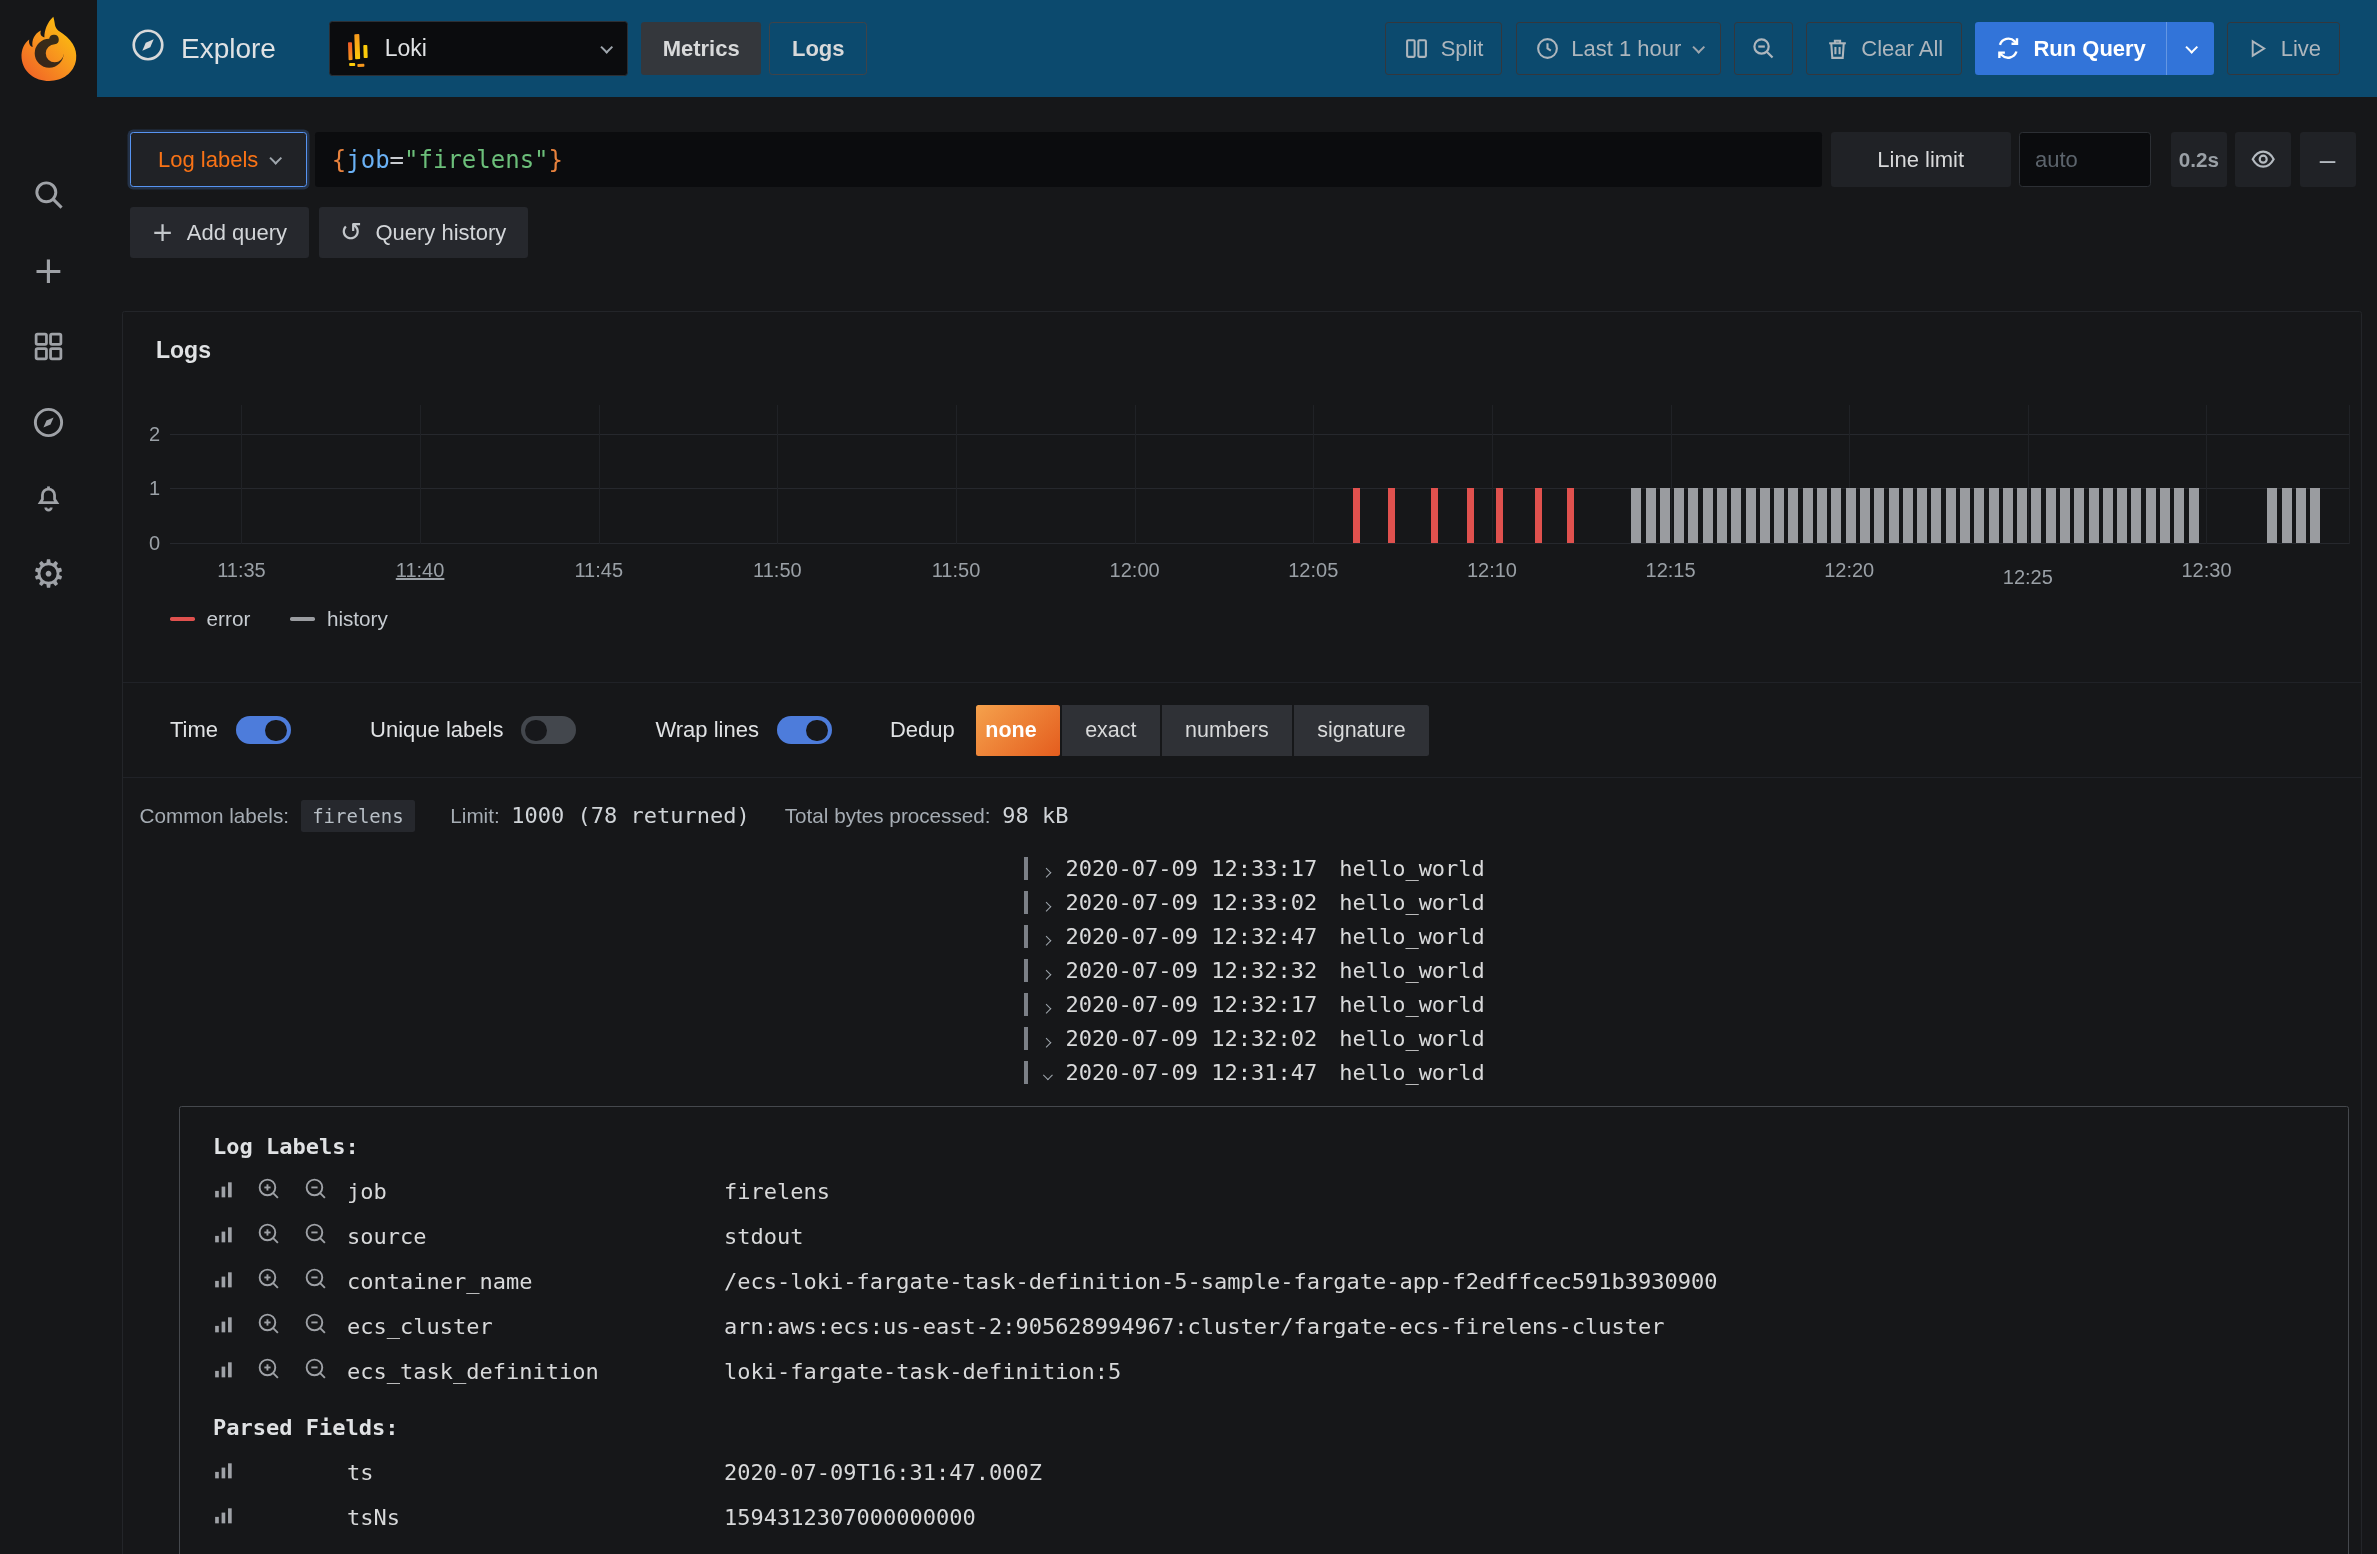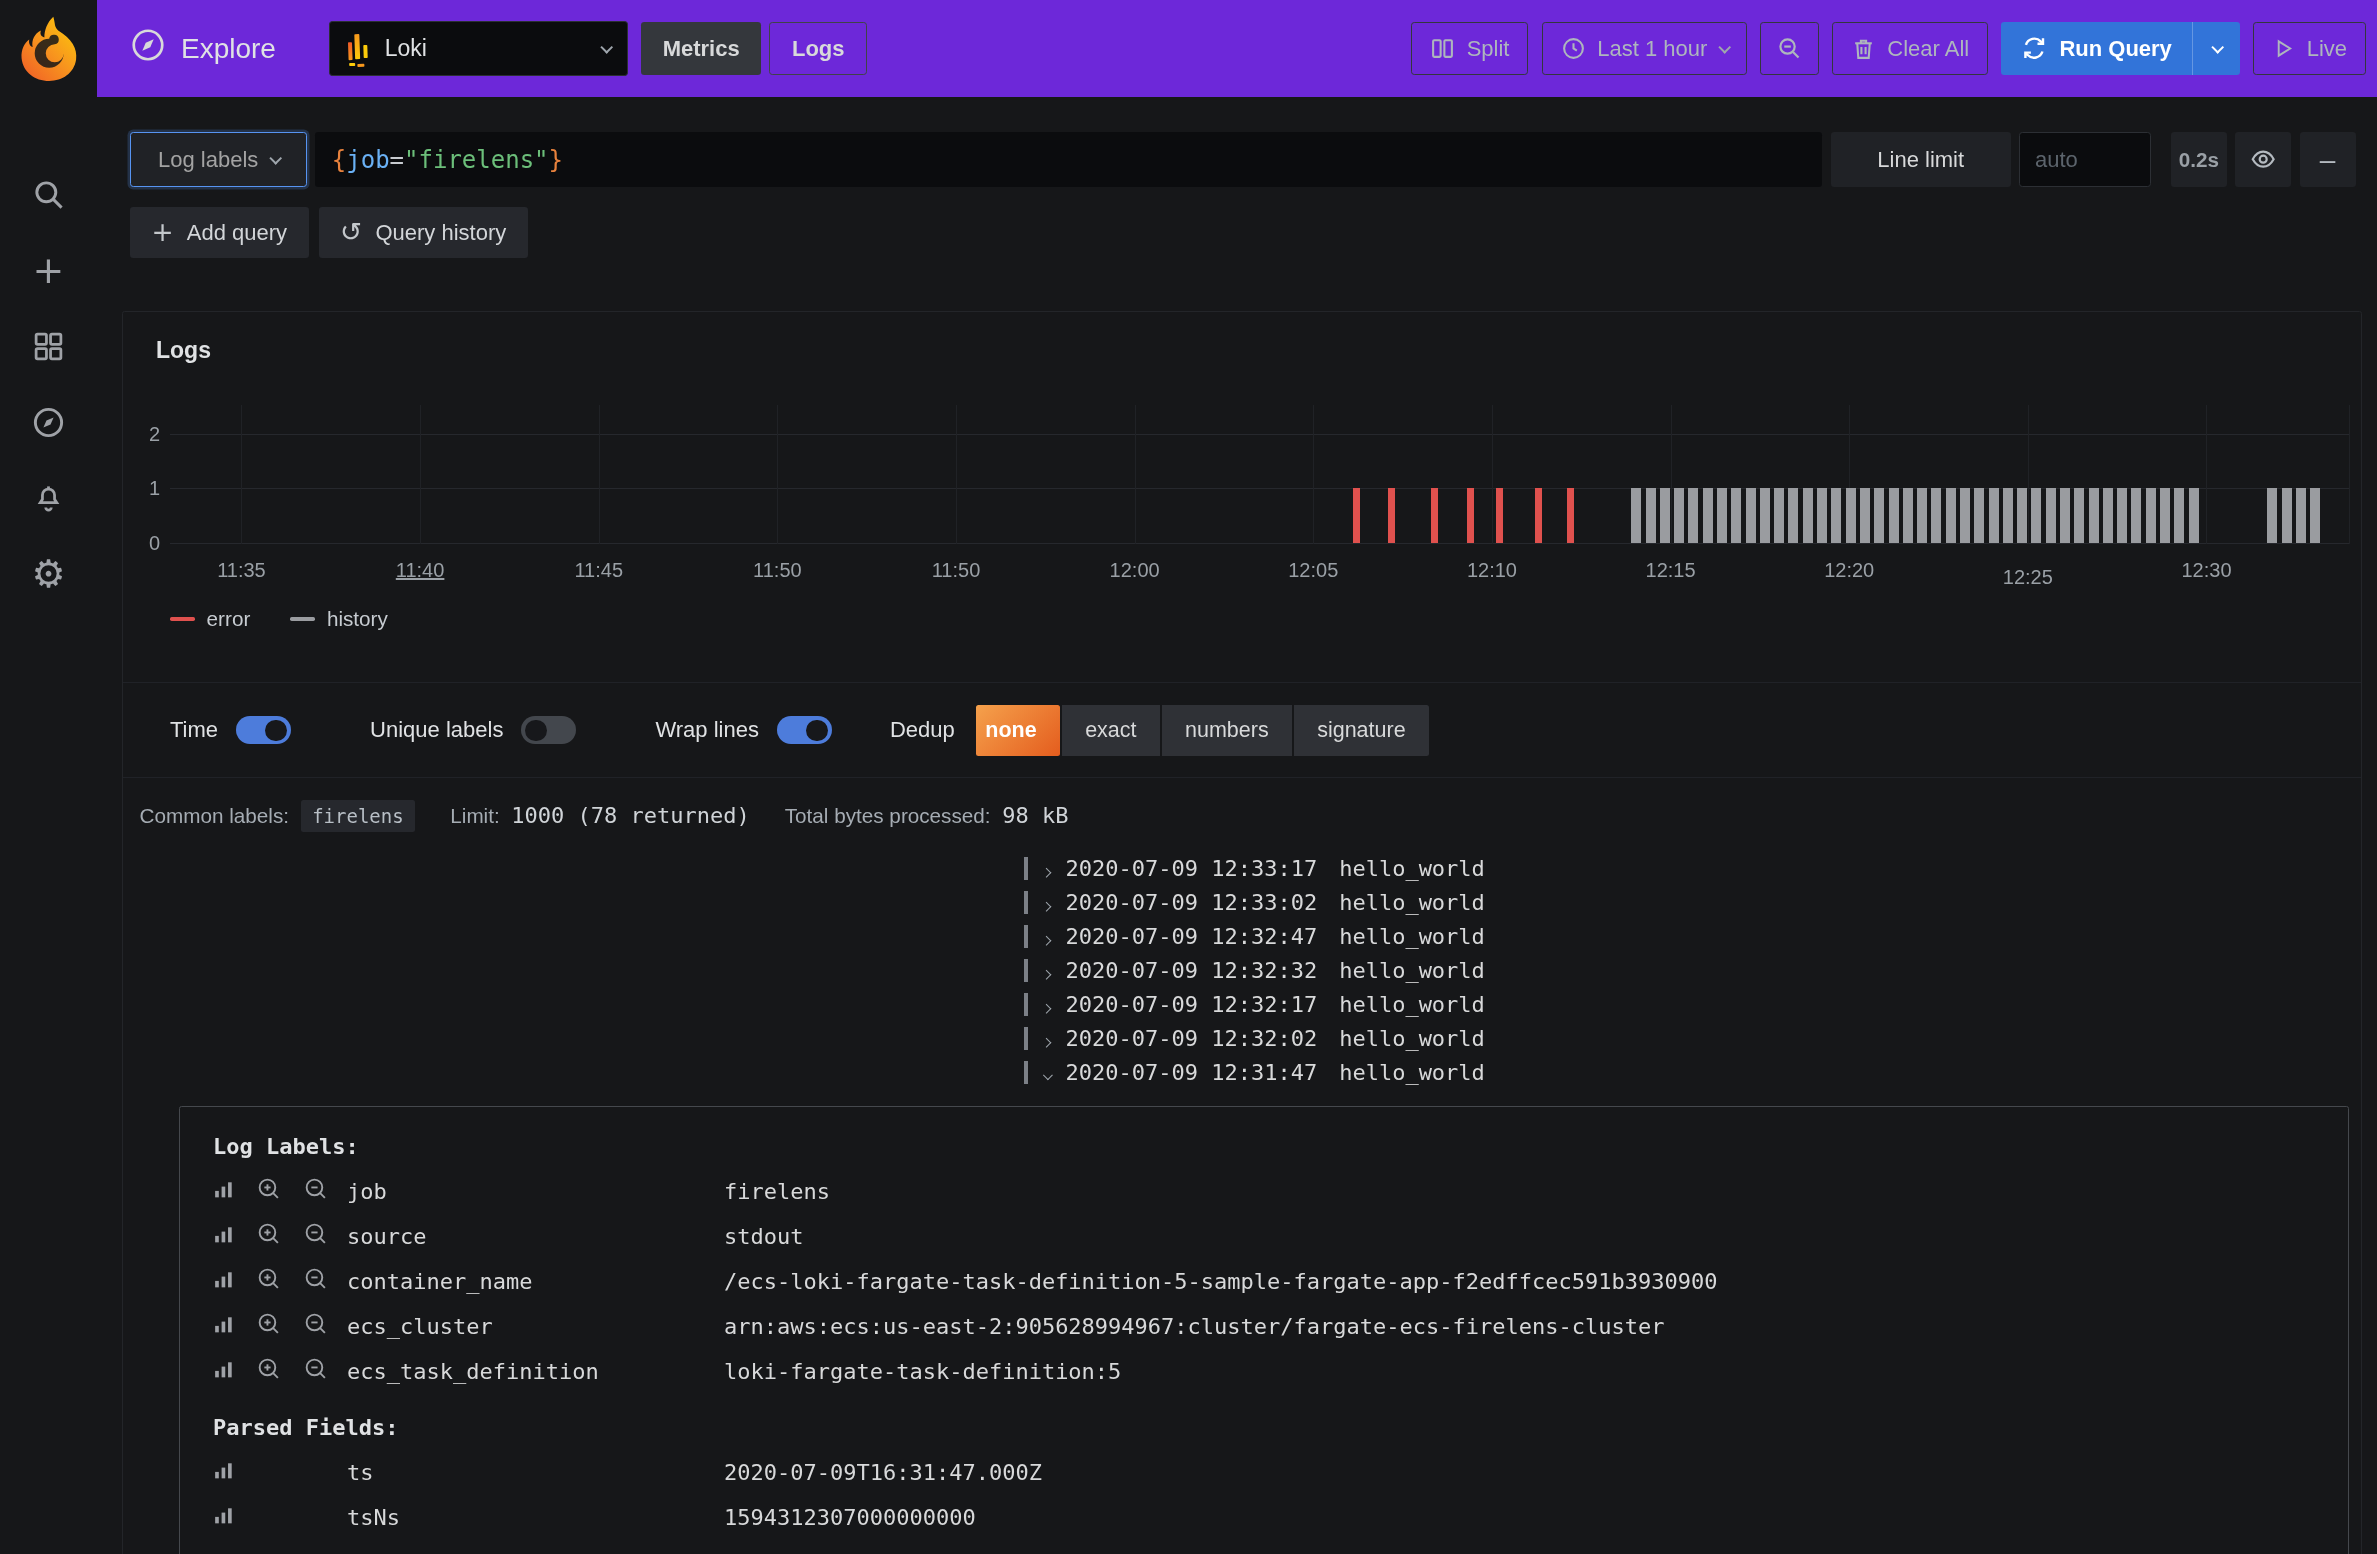--- a/index.html
+++ b/index.html
@@ -20,21 +20,21 @@
   }
   .logo-box { width: 97px; height: 97px; display: flex; align-items: center; justify-content: center; }
   .side-icons { display: flex; flex-direction: column; align-items: center; gap: 40px; margin-top: 79px; }
   .side-icon { width: 36px; height: 36px; display: flex; align-items: center; justify-content: center; color: #9fa2a7; }
   .side-icon svg { stroke: #9fa2a7; }
   .glyph-icon { font-size: 38px; line-height: 36px; color: #9fa2a7; font-family: "DejaVu Sans", sans-serif; }
 
   
   .header {
     position: absolute; left: 97px; right: 0; top: 0; height: 97px;
-    background: #6d28d9; display: flex; align-items: center; padding: 0 11px 0 33px;
+    background: #0c4a6e; display: flex; align-items: center; padding: 0 37px 0 33px;
   }
   .explore-title { display: flex; align-items: center; gap: 15px; font-size: 28px; font-weight: 500; color: #e0e2e4; }
   .ds-picker {
     margin-left: 53px; width: 299px; height: 55px; background: #0b0c0e;
     border: 0.8px solid #2c2f34; border-radius: 3.3px; display: flex; align-items: center;
     padding: 0 16.5px; gap: 13.2px; font-size: 23px; color: #e0e2e4;
   }
   .ds-picker .spacer { flex: 1; }
   .loki-logo { width: 25px; height: 31px; position: relative; transform: rotate(-8deg); }
   .loki-logo i { position: absolute; bottom: 5px; border-radius: 0.8px; }
@@ -67,21 +67,21 @@
   .chev.right { transform: rotate(-45deg); }
   .chev.white { border-color: #fff; }
 
   
   .main { margin-left: 97px; }
   .query-section { padding: 35px 21.5px 0 33px; }
   .query-row { display: flex; gap: 8.3px; height: 55px; }
   .loglabels-btn {
     width: 177px; background: #202226; border: 1.7px solid #5794f2; border-radius: 3.3px;
     box-shadow: 0 0 0 2.5px rgba(87,148,242,.22);
-    display: flex; align-items: center; justify-content: center; gap: 11.6px; font-size: 22px; color: #a3a3a3;
+    display: flex; align-items: center; justify-content: center; gap: 11.6px; font-size: 22px; color: #f97316;
   }
   .query-input {
     flex: 1; background: #0b0c0e; border-radius: 3.3px; display: flex; align-items: center;
     padding: 0 16.5px; font-size: 24px;
   }
   .tok-brace { color: #e8823d; } .tok-key { color: #6ab1f5; } .tok-op { color: #c8ccd0; } .tok-str { color: #6cbf7a; }
   .linelimit-btn { width: 180px; background: #202226; border-radius: 3.3px; display: flex; align-items: center; justify-content: center; font-size: 22px; font-weight: 500; }
   .auto-input { width: 132px; background: #0b0c0e; border: 0.8px solid #2c2f34; border-radius: 3.3px; color: #8b9298; padding: 0 15px; font-size: 22px; outline: none; }
   .auto-input::placeholder { color: #5c646c; }
   .dur-badge { width: 56px; margin-left: 11.6px; background: #202226; border-radius: 3.3px; display: flex; align-items: center; justify-content: center; color: #9aa0a6; font-size: 20.7px; font-weight: 600; }

